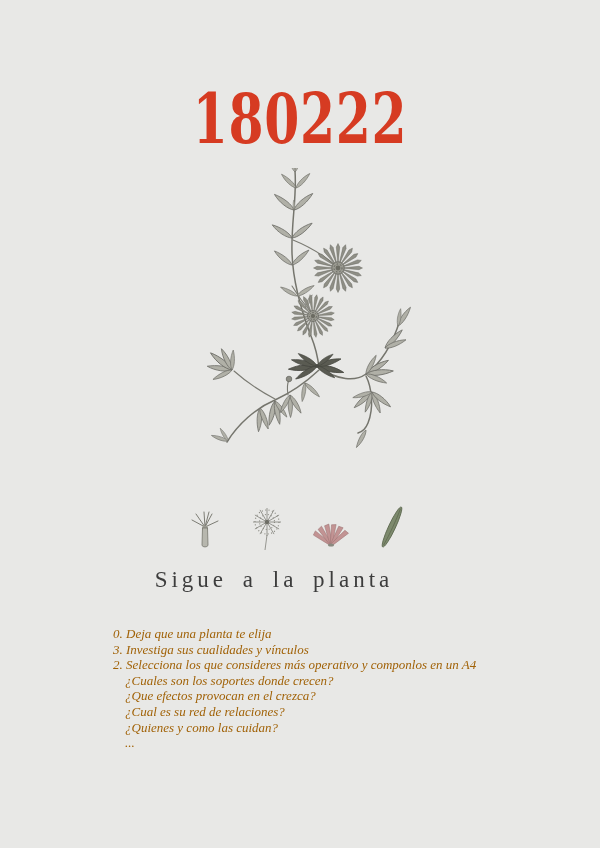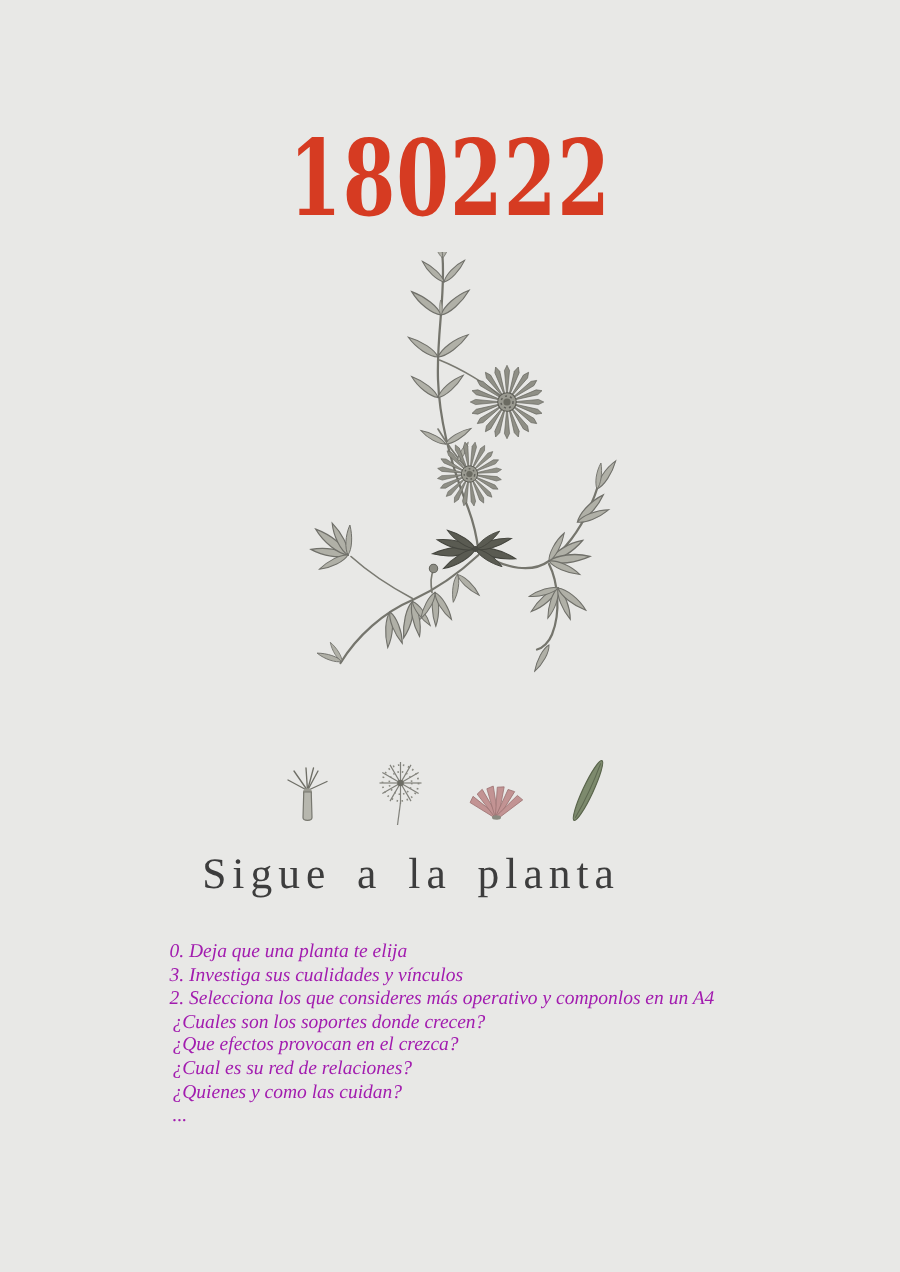--- a/index.html
+++ b/index.html
@@ -23,35 +23,35 @@
     transform:scaleX(0.72);
   }
 
   .plant-wrap{position:absolute;left:180px;top:168px;width:265px;height:300px;}
   .details-wrap{position:absolute;left:170px;top:495px;width:260px;height:65px;}
 
   .poster-title{
     position:absolute;top:566px;left:0;width:548px;
     text-align:center;
     font-family:"Liberation Serif",serif;
-    font-size:29px;line-height:1.2;
+    font-size:23px;line-height:1.2;
     letter-spacing:4px;
     word-spacing:6px;
     color:#3d3d3d;
   }
 
   .instructions{
     position:absolute;left:113px;top:626px;width:420px;
     font-family:"Liberation Serif",serif;
     font-style:italic;
     font-size:13px;line-height:15.6px;
-    color:#a21caf;
+    color:#a16207;
   }
   .instructions .line{white-space:nowrap;}
-  .instructions .line.indent{margin-left:2px;font-style:italic;}
+  .instructions .line.indent{margin-left:12px;font-style:italic;}
 
   
   svg{display:block;}
   .stem{fill:none;stroke:#75756d;stroke-width:1.5;stroke-linecap:round;}
   .stalk{fill:none;stroke:#7a7a72;stroke-width:1.1;stroke-linecap:round;}
   #lf{fill:#b0b0a7;stroke:#70706a;stroke-width:.8;}
   #lfd{fill:#5a5b52;stroke:#45463f;stroke-width:.7;}
   #pt{fill:#8f8f86;stroke:#5e5e57;stroke-width:.4;}
   .fc1{fill:#9a9a91;stroke:#5c5c55;stroke-width:.7;}
   .fc2{fill:#6b6b62;}

